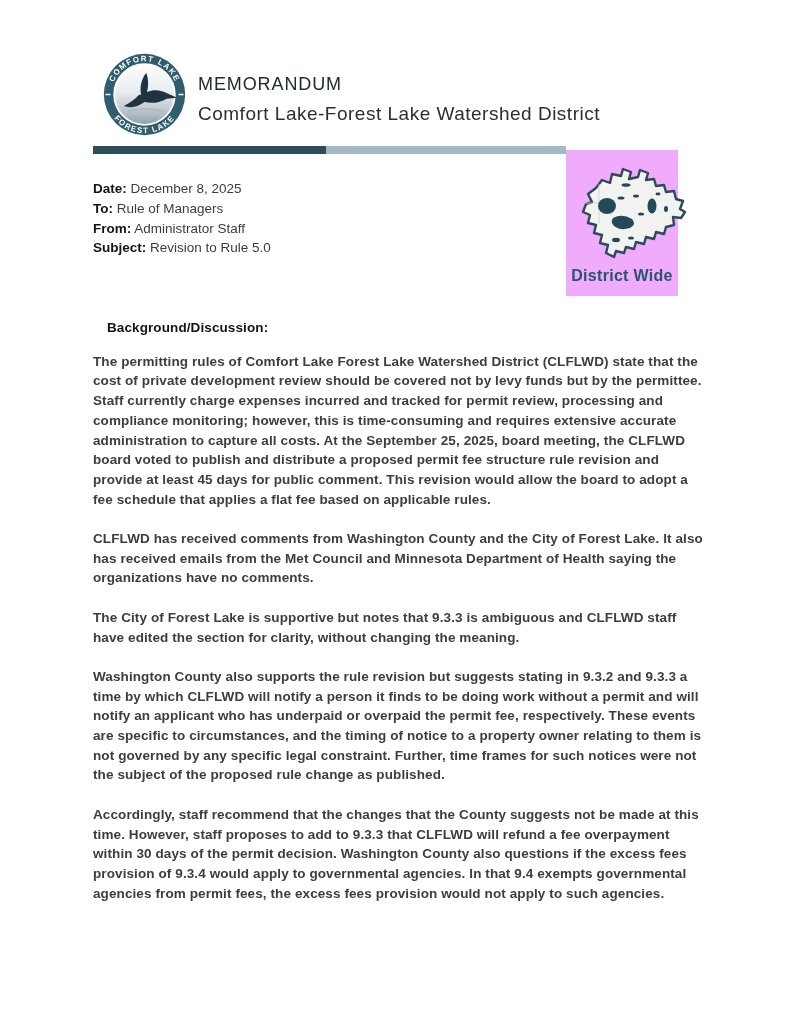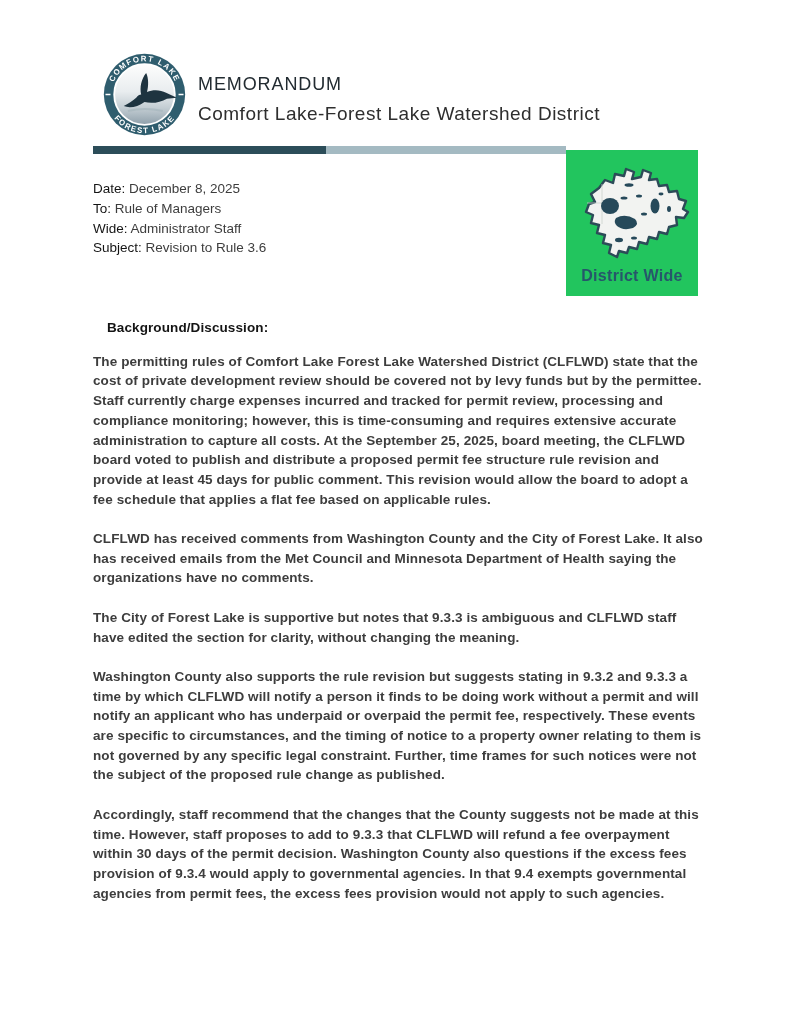--- a/index.html
+++ b/index.html
@@ -26,35 +26,35 @@
   }
 
   
   .divider { position: absolute; left: 93px; top: 146px; width: 473px; height: 8px; display: flex; }
   .divider-dark { width: 233px; height: 100%; background: #2c4d59; }
   .divider-light { flex: 1; height: 100%; background: #a4bac2; }
 
   
   .map-card {
     position: absolute; left: 566px; top: 150px;
-    width: 132px; height: 146px;
-    background: #22c55e;
+    width: 112px; height: 146px;
+    background: #f0abfc;
   }
   .map-card svg { display: block; margin: 4px auto 0 auto; }
   .map-caption {
     text-align: center; font-weight: 700; font-size: 16px;
     color: #27566b; letter-spacing: 0.3px; margin-top: 1px;
   }
 
   
   .meta {
     position: absolute; left: 93px; top: 179px;
     font-size: 13.5px; line-height: 19.8px; color: #3d3d3d;
   }
-  .meta .label { font-weight: 400; color: #141414; }
+  .meta .label { font-weight: 700; color: #141414; }
 
   
   .body-section {
     position: absolute; left: 93px; top: 304px; width: 612px;
     font-size: 13.5px; line-height: 19.7px; color: #3d3d3d;
     letter-spacing: 0.1px;
   }
   .body-heading {
     font-size: 13.5px; font-weight: 700; color: #141414;
     margin: 14px; line-height: 19.7px;
@@ -107,26 +107,26 @@
   <section class="meta">
     <div>
       <span class="label">Date:</span>
       <span>December 8, 2025</span>
     </div>
     <div>
       <span class="label">To:</span>
       <span>Rule of Managers</span>
     </div>
     <div>
-      <span class="label">Wide:</span>
+      <span class="label">From:</span>
       <span>Administrator Staff</span>
     </div>
     <div>
       <span class="label">Subject:</span>
-      <span>Revision to Rule 3.6</span>
+      <span>Revision to Rule 5.0</span>
     </div>
   </section>
 
   <aside class="map-card">
     <svg width="126" height="112" viewBox="0 0 126 112">
       <path d="M30 34 L36 26 L44 29 L46 20 L55 22 L57 15 L65 18 L63 25 L72 23 L74 16 L82 19 L80 26 L88 25 L90 32 L98 31 L100 38 L108 37 L110 45 L117 47 L114 55 L119 58 L115 64 L107 63 L108 71 L100 73 L98 80 L90 78 L88 85 L80 83 L78 90 L70 88 L68 95 L60 93 L58 99 L50 97 L48 103 L40 99 L42 91 L34 89 L36 81 L28 79 L30 71 L22 69 L24 61 L17 58 L20 50 L26 48 L22 40 Z" fill="#f2f3f1" stroke="#2c4b58" stroke-width="2.4" stroke-linejoin="round"></path>
       <path d="M18 49 H46 M33 30 V70" stroke="#c8cfc9" stroke-width="0.9" opacity="0.85"></path>
       <g fill="#26495a">
         <ellipse cx="41" cy="52" rx="9" ry="8"></ellipse>
         <path d="M47 64 Q56 59 66 65 Q71 70 64 74 Q54 77 48 72 Q44 68 47 64 Z"></path>

